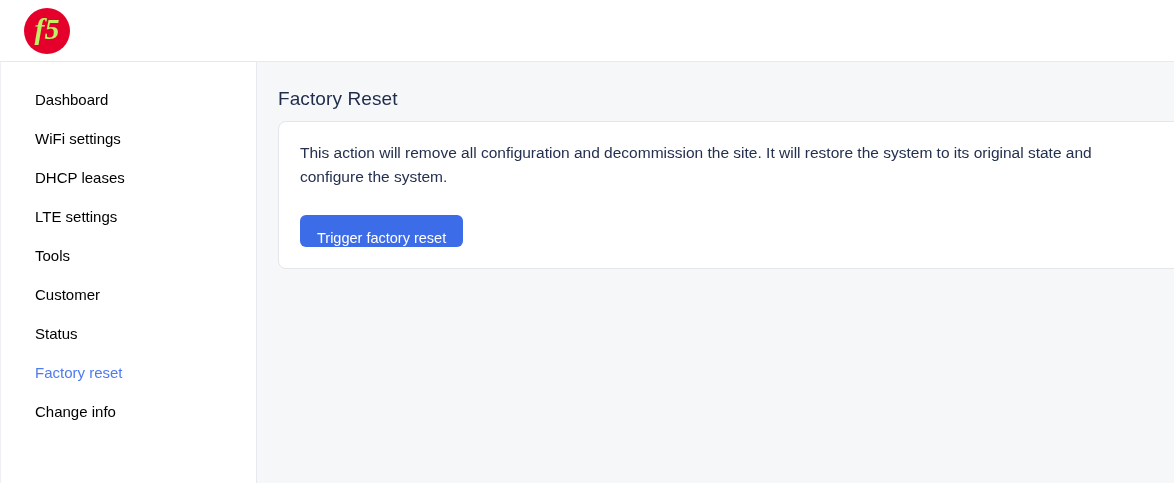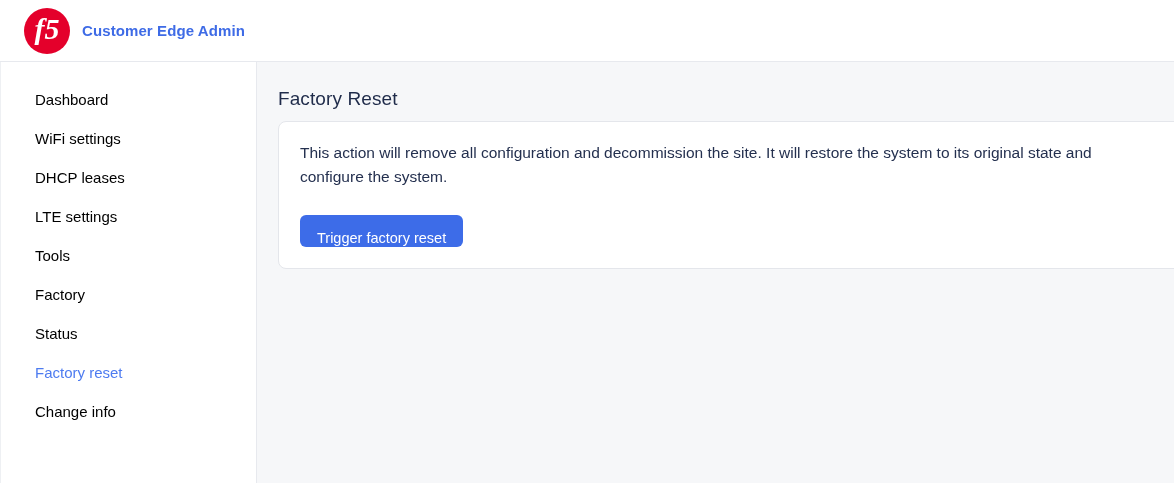--- a/index.html
+++ b/index.html
@@ -15,21 +15,21 @@
     background: #ffffff;
     border-bottom: 1px solid #e7e9ee;
     display: flex;
     align-items: center;
     padding-left: 24px;
   }
   .logo-ball {
     width: 46px; height: 46px;
     border-radius: 50%;
     background: #e4002b;
-    color: #ffffff;
+    color: #bef264;
     display: flex;
     align-items: center;
     justify-content: center;
     font-family: "Liberation Serif", "DejaVu Serif", serif;
     font-style: italic;
     font-weight: bold;
     font-size: 30px;
     line-height: 1;
     padding-bottom: 4px;
     flex: 0 0 auto;
@@ -102,32 +102,31 @@
     font-size: 14.5px;
     font-family: "Liberation Sans", "DejaVu Sans", sans-serif;
     cursor: pointer;
   }
 </style>
 </head>
 <body>
 
 <header class="header">
   <div class="logo-ball">f5</div>
-  <div class="app-title">Customer Edge Admin</div>
 </header>
 
 <div class="layout">
   <nav class="sidebar">
 
   <div class="nav-item">Dashboard</div>
       <div class="nav-item">WiFi settings</div>
       <div class="nav-item">DHCP leases</div>
       <div class="nav-item">LTE settings</div>
       <div class="nav-item">Tools</div>
-      <div class="nav-item">Factory</div>
+      <div class="nav-item">Customer</div>
       <div class="nav-item">Status</div>
       <div class="nav-item active">Factory reset</div>
       <div class="nav-item">Change info</div>
     </nav>
 
   <main class="main">
     <h1 class="page-title">Factory Reset</h1>
 
     <section class="card">
       <div class="card-text-line">This action will remove all configuration and decommission the site. It will restore the system to its original state and</div>

